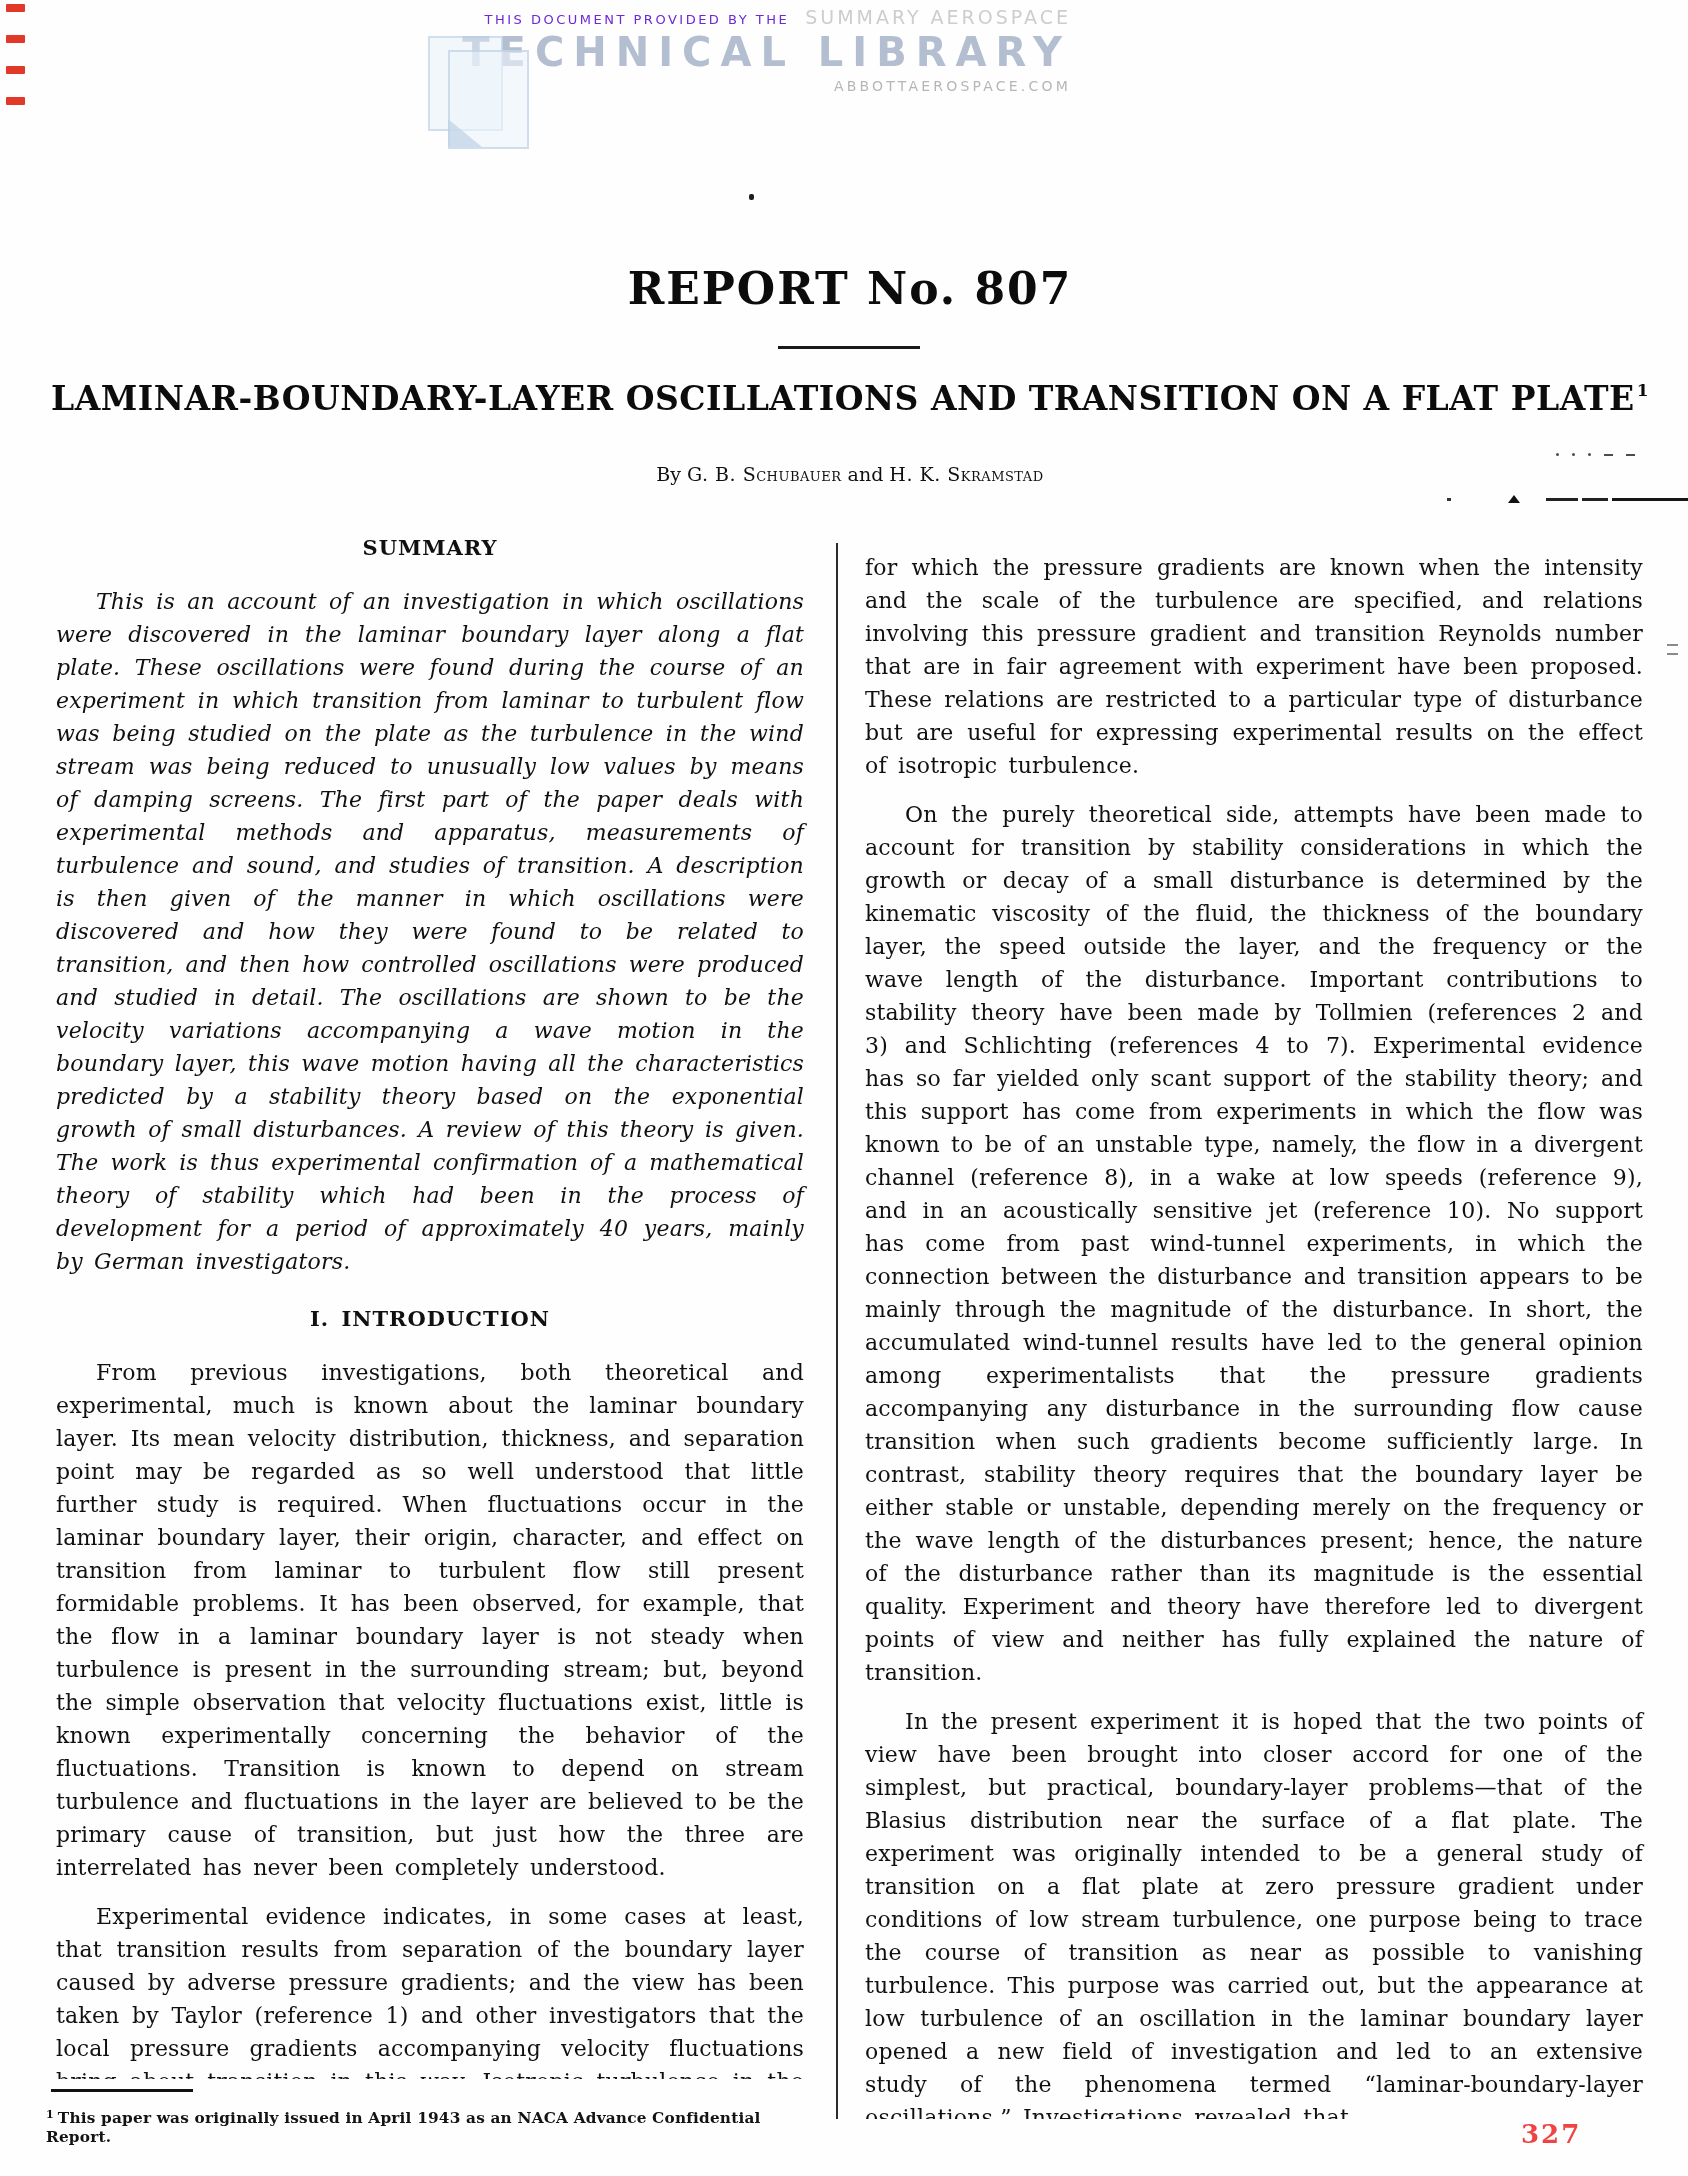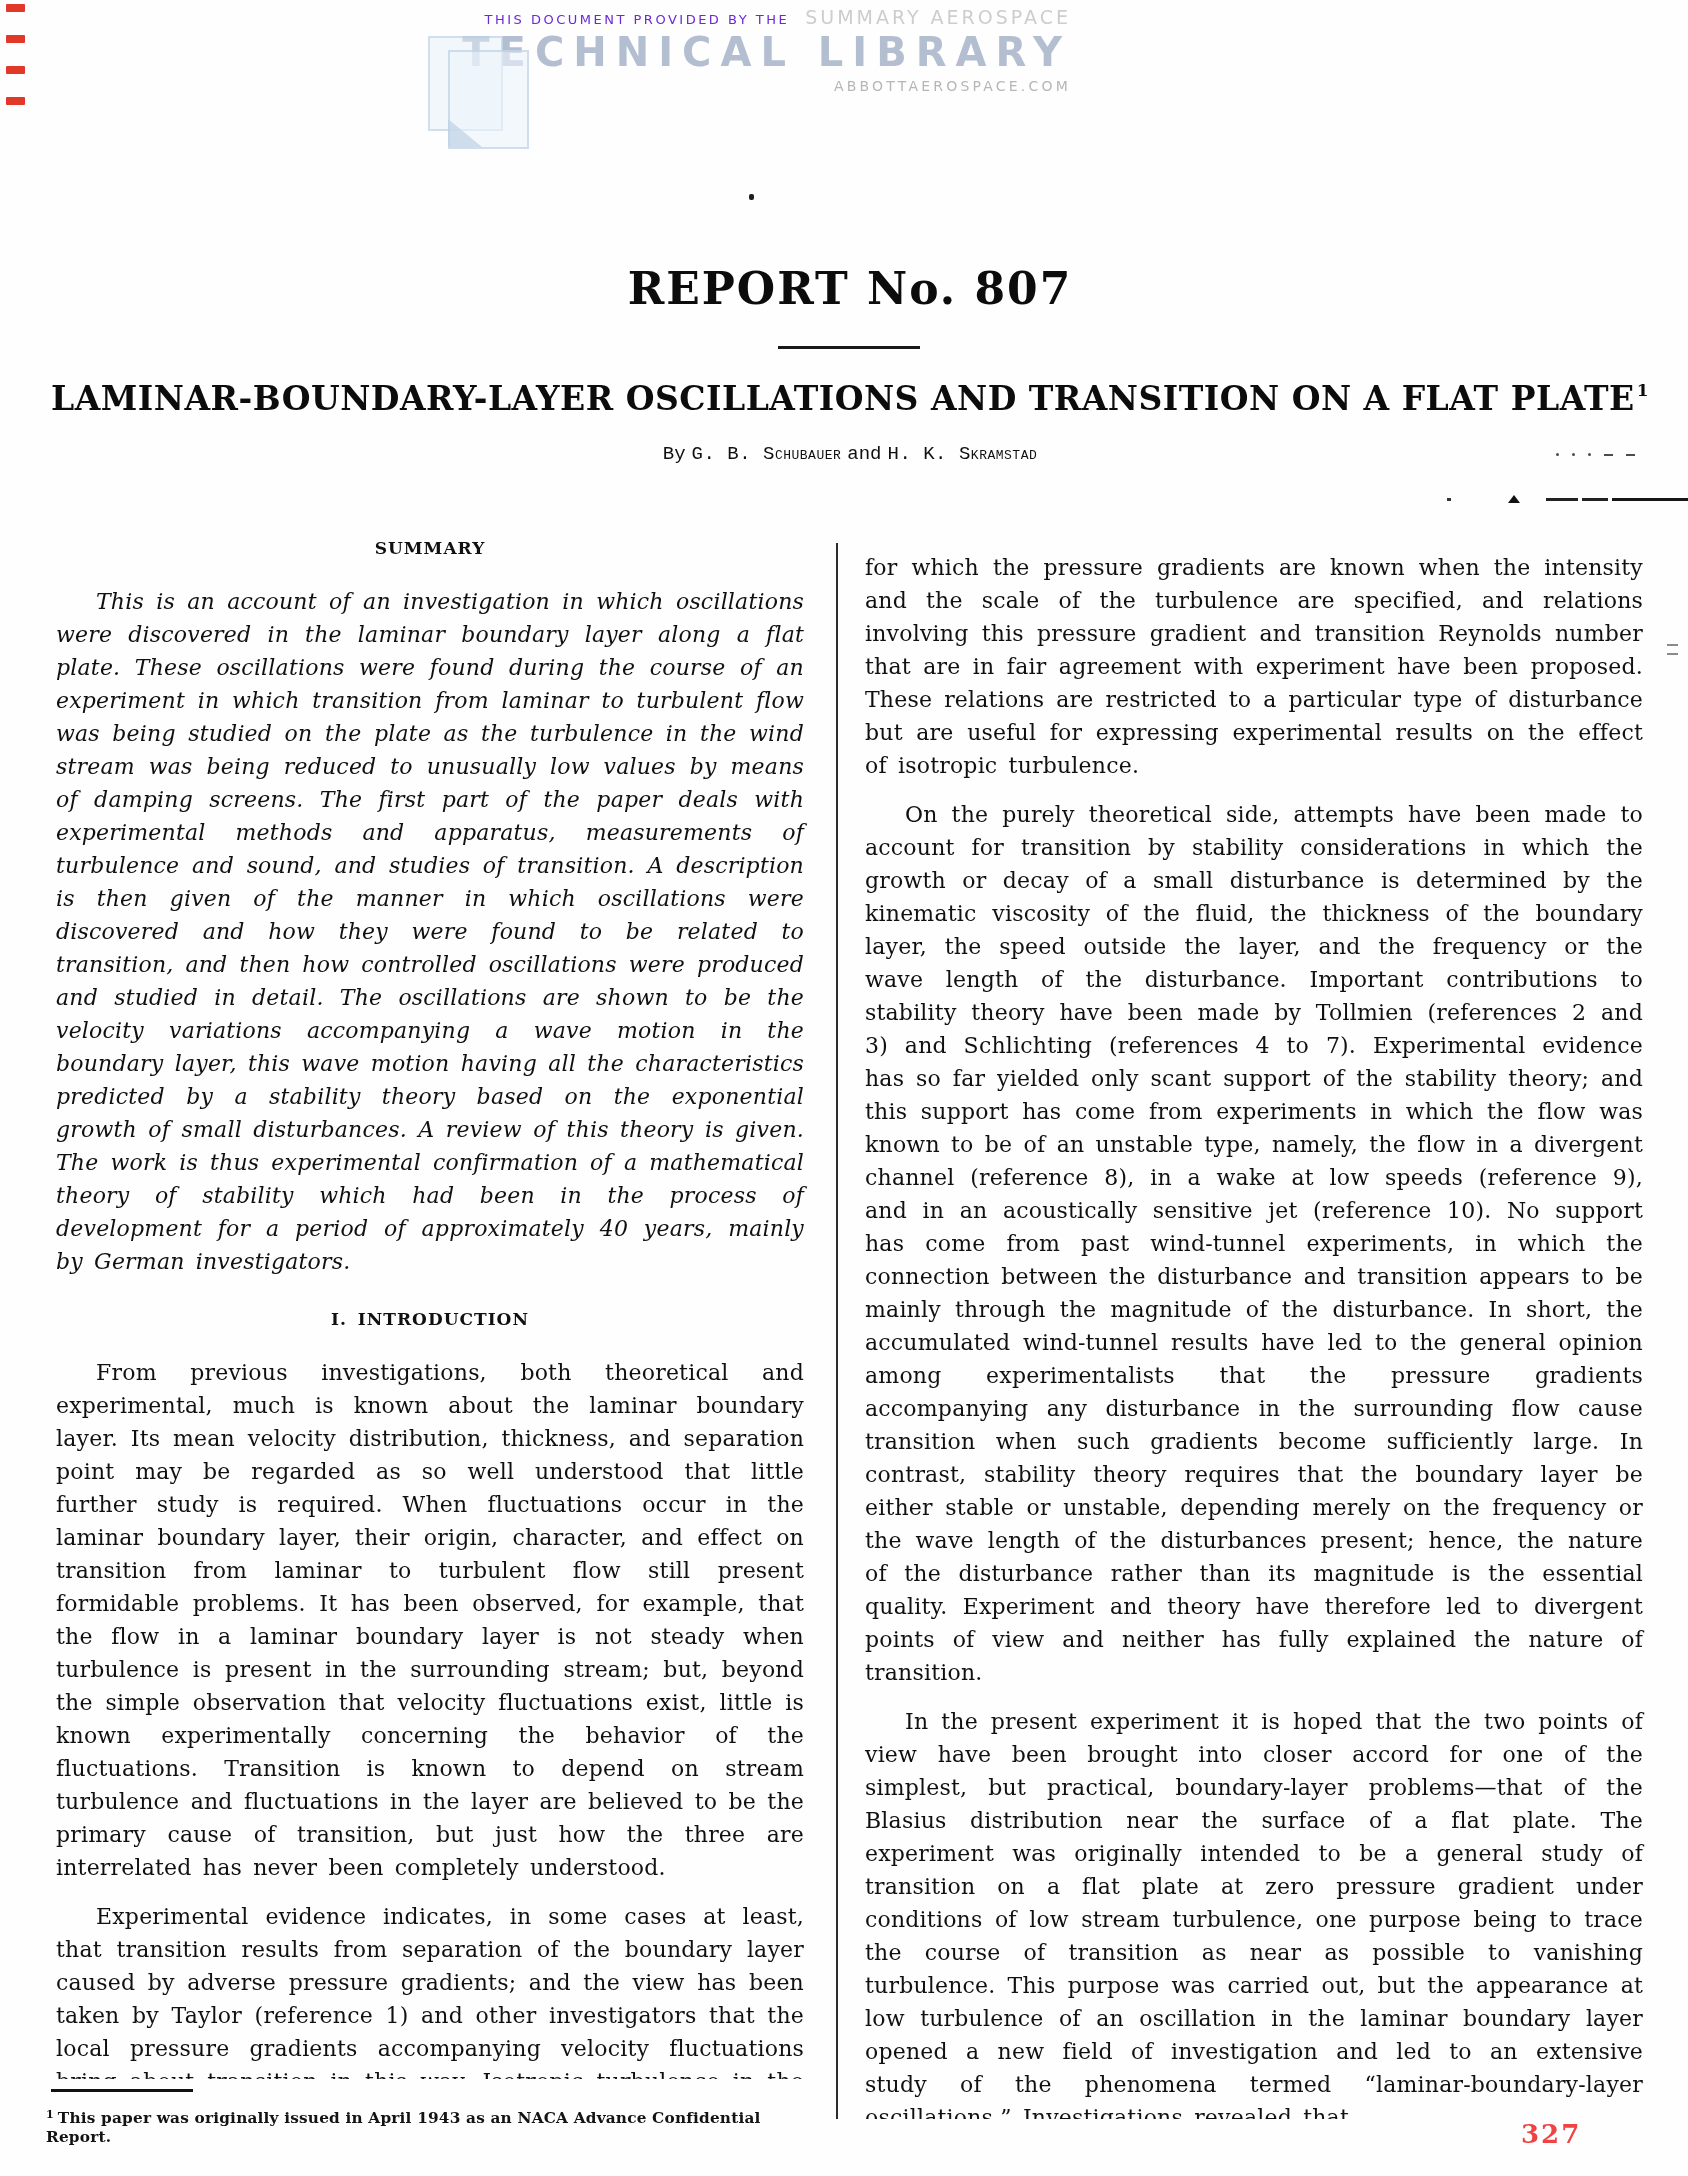--- a/index.html
+++ b/index.html
@@ -38,31 +38,31 @@
   .wm-logo .pg1{position:absolute;left:6px;top:12px;width:71px;height:91px;border:2px solid rgba(176,199,222,.5);background:rgba(228,239,249,.45);}
   .wm-logo .pg2{position:absolute;left:26px;top:26px;width:77px;height:95px;border:2px solid rgba(176,199,222,.55);background:rgba(235,244,251,.6);}
   .wm-logo .fold{position:absolute;left:26px;top:95px;width:0;height:0;border-left:34px solid rgba(190,210,228,.7);border-top:28px solid transparent;}
   
   .report-no{position:absolute;left:40px;top:263px;width:1620px;text-align:center;
     font-size:44px;font-weight:bold;letter-spacing:2px;color:#0c0c0c;}
   .rule-sep{position:absolute;left:778px;top:346px;width:142px;height:3px;background:#191919;}
   .doc-title{position:absolute;left:40px;top:379px;width:1620px;text-align:center;
     font-size:33px;font-weight:bold;letter-spacing:0.5px;color:#0c0c0c;margin:0;}
   .doc-title sup{font-size:17px;vertical-align:14px;margin-left:2px;}
-  .byline{position:absolute;left:40px;top:443px;width:1620px;text-align:center;
-    font-size:19px;color:#101010;font-family:Liberation Mono, monospace;}
+  .byline{position:absolute;left:40px;top:463px;width:1620px;text-align:center;
+    font-size:19px;color:#101010;}
   .byline .sc{font-variant:small-caps;letter-spacing:0.5px;}
   .byline span{margin:0 3px;}
   
   .col{position:absolute;top:535px;font-size:22px;line-height:33px;
     text-align:justify;word-spacing:4px;letter-spacing:0.2px;color:#101010;
     hyphens:auto;-webkit-hyphens:auto;}
   .col p{margin:16px;text-indent:40px;}
   .col p.noindent{text-indent:0;}
-  .col h2{font-size:17px;font-weight:bold;letter-spacing:1px;text-align:center;
+  .col h2{font-size:21px;font-weight:bold;letter-spacing:1px;text-align:center;
     margin:0 0 24px 0;text-indent:0;line-height:26px;}
   .col h2.intro{margin-top:28px;}
   .col-left{left:40px;width:780px;max-height:1544px;overflow:hidden;}
   .col-left .summary-text{font-style:italic;}
   .col-right{left:849px;width:810px;max-height:1584px;overflow:hidden;}
   .col-rule{position:absolute;left:836px;top:543px;width:2px;height:1576px;background:#2b2b2b;}
   
   .footnote-rule{position:absolute;left:51px;top:2089px;width:142px;height:3px;background:#111;}
   .footnote{position:absolute;left:46px;top:2105px;width:778px;
     font-size:15.3px;font-weight:bold;line-height:19px;color:#131313;letter-spacing:0.2px;}

